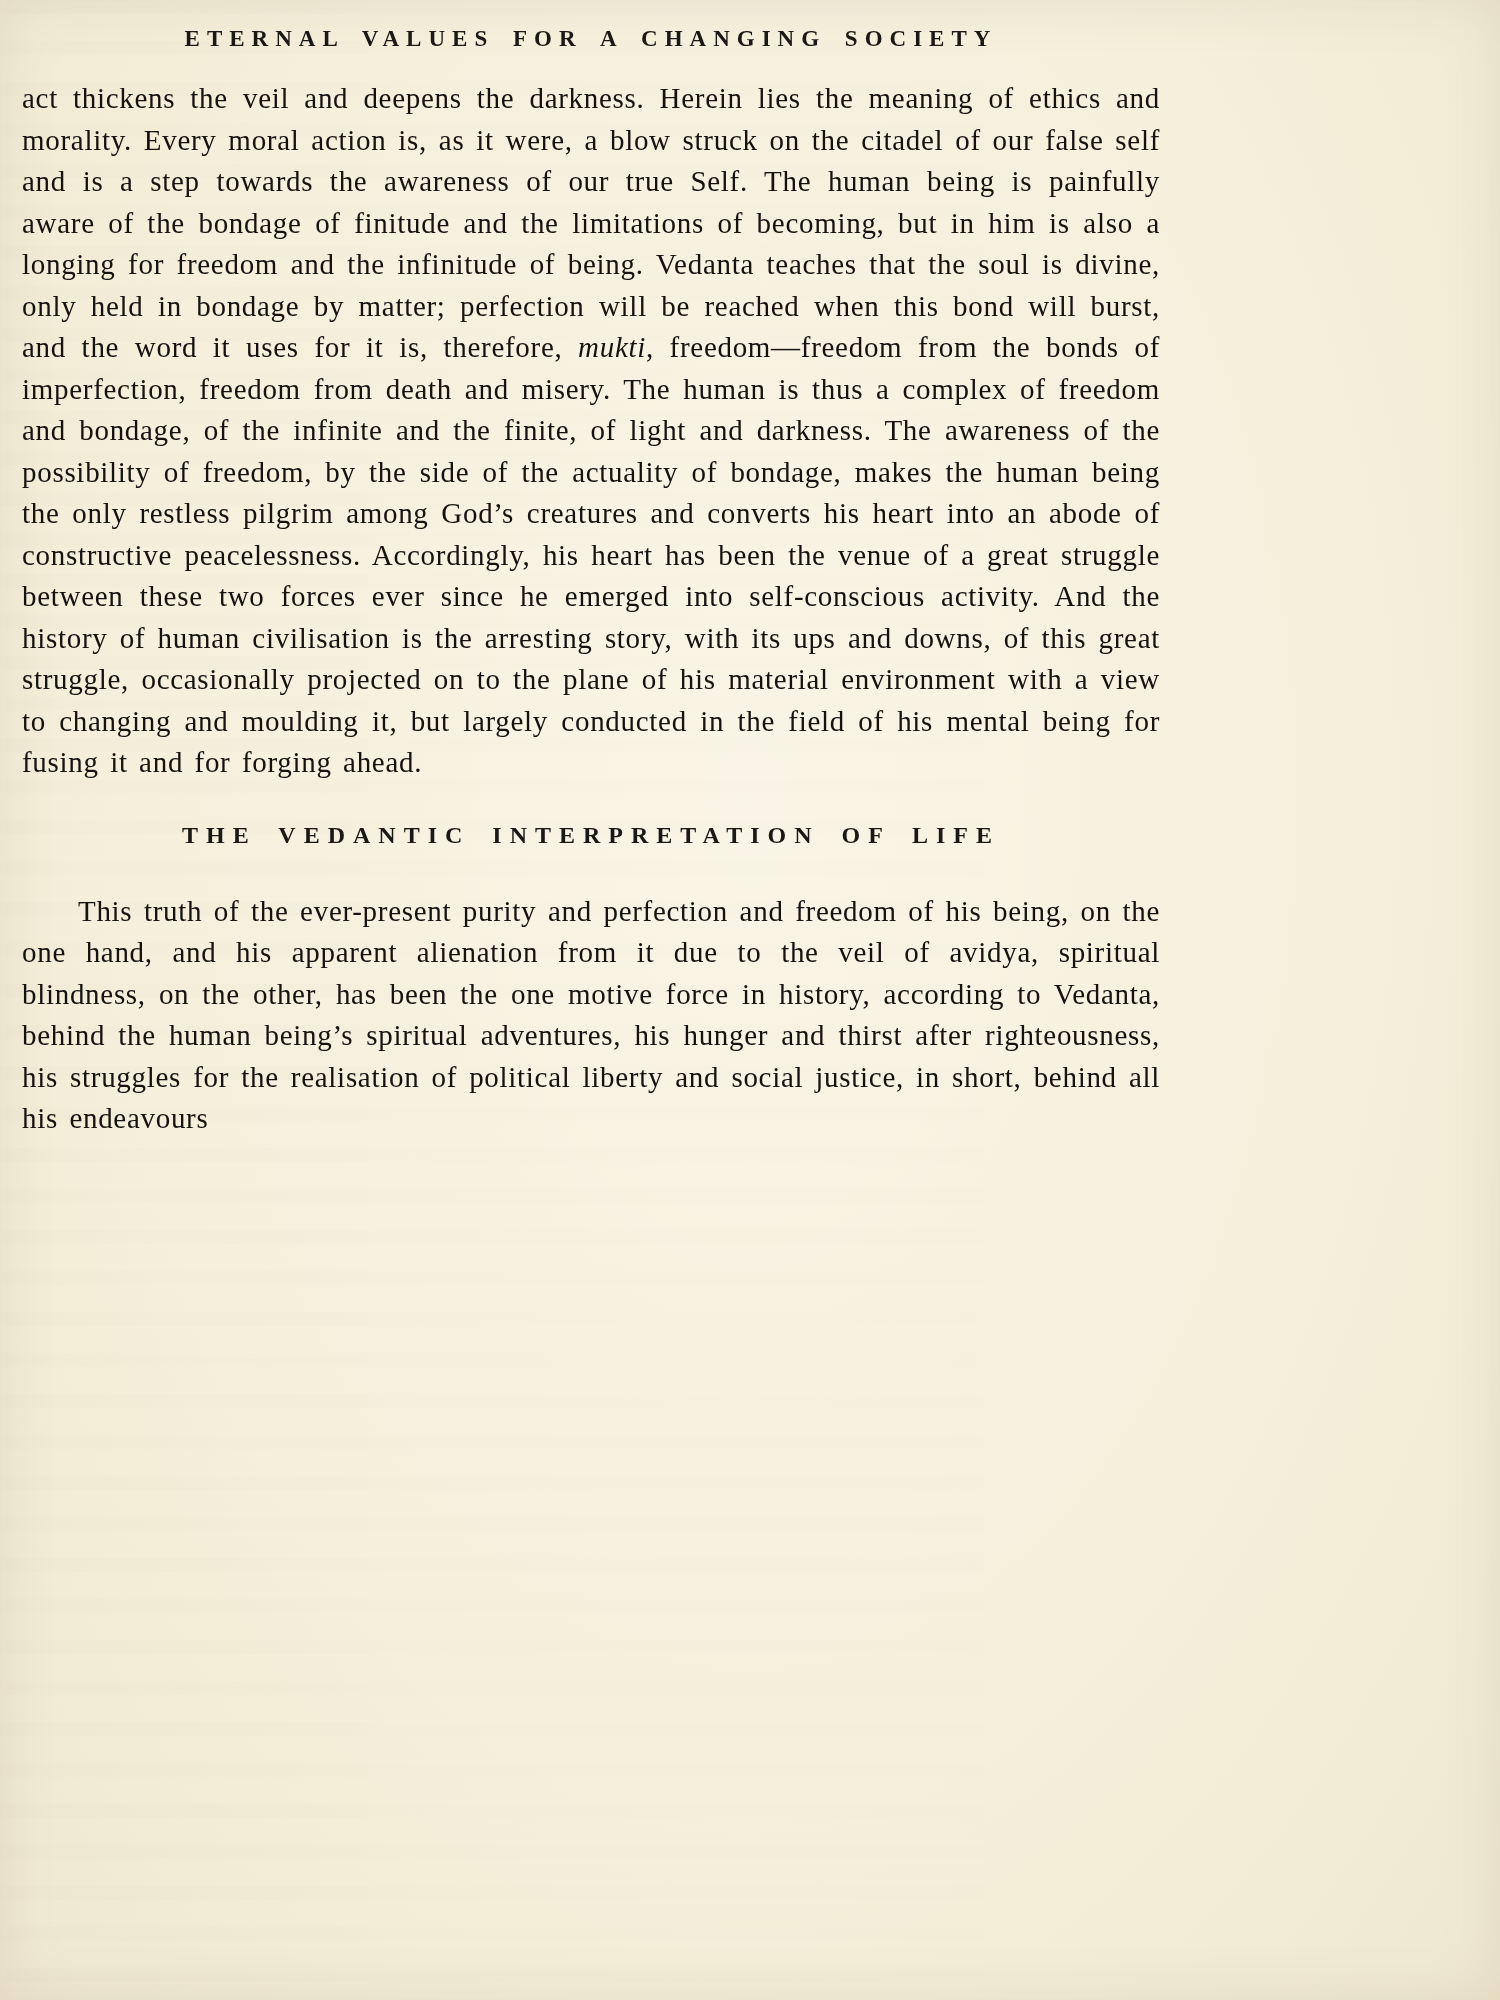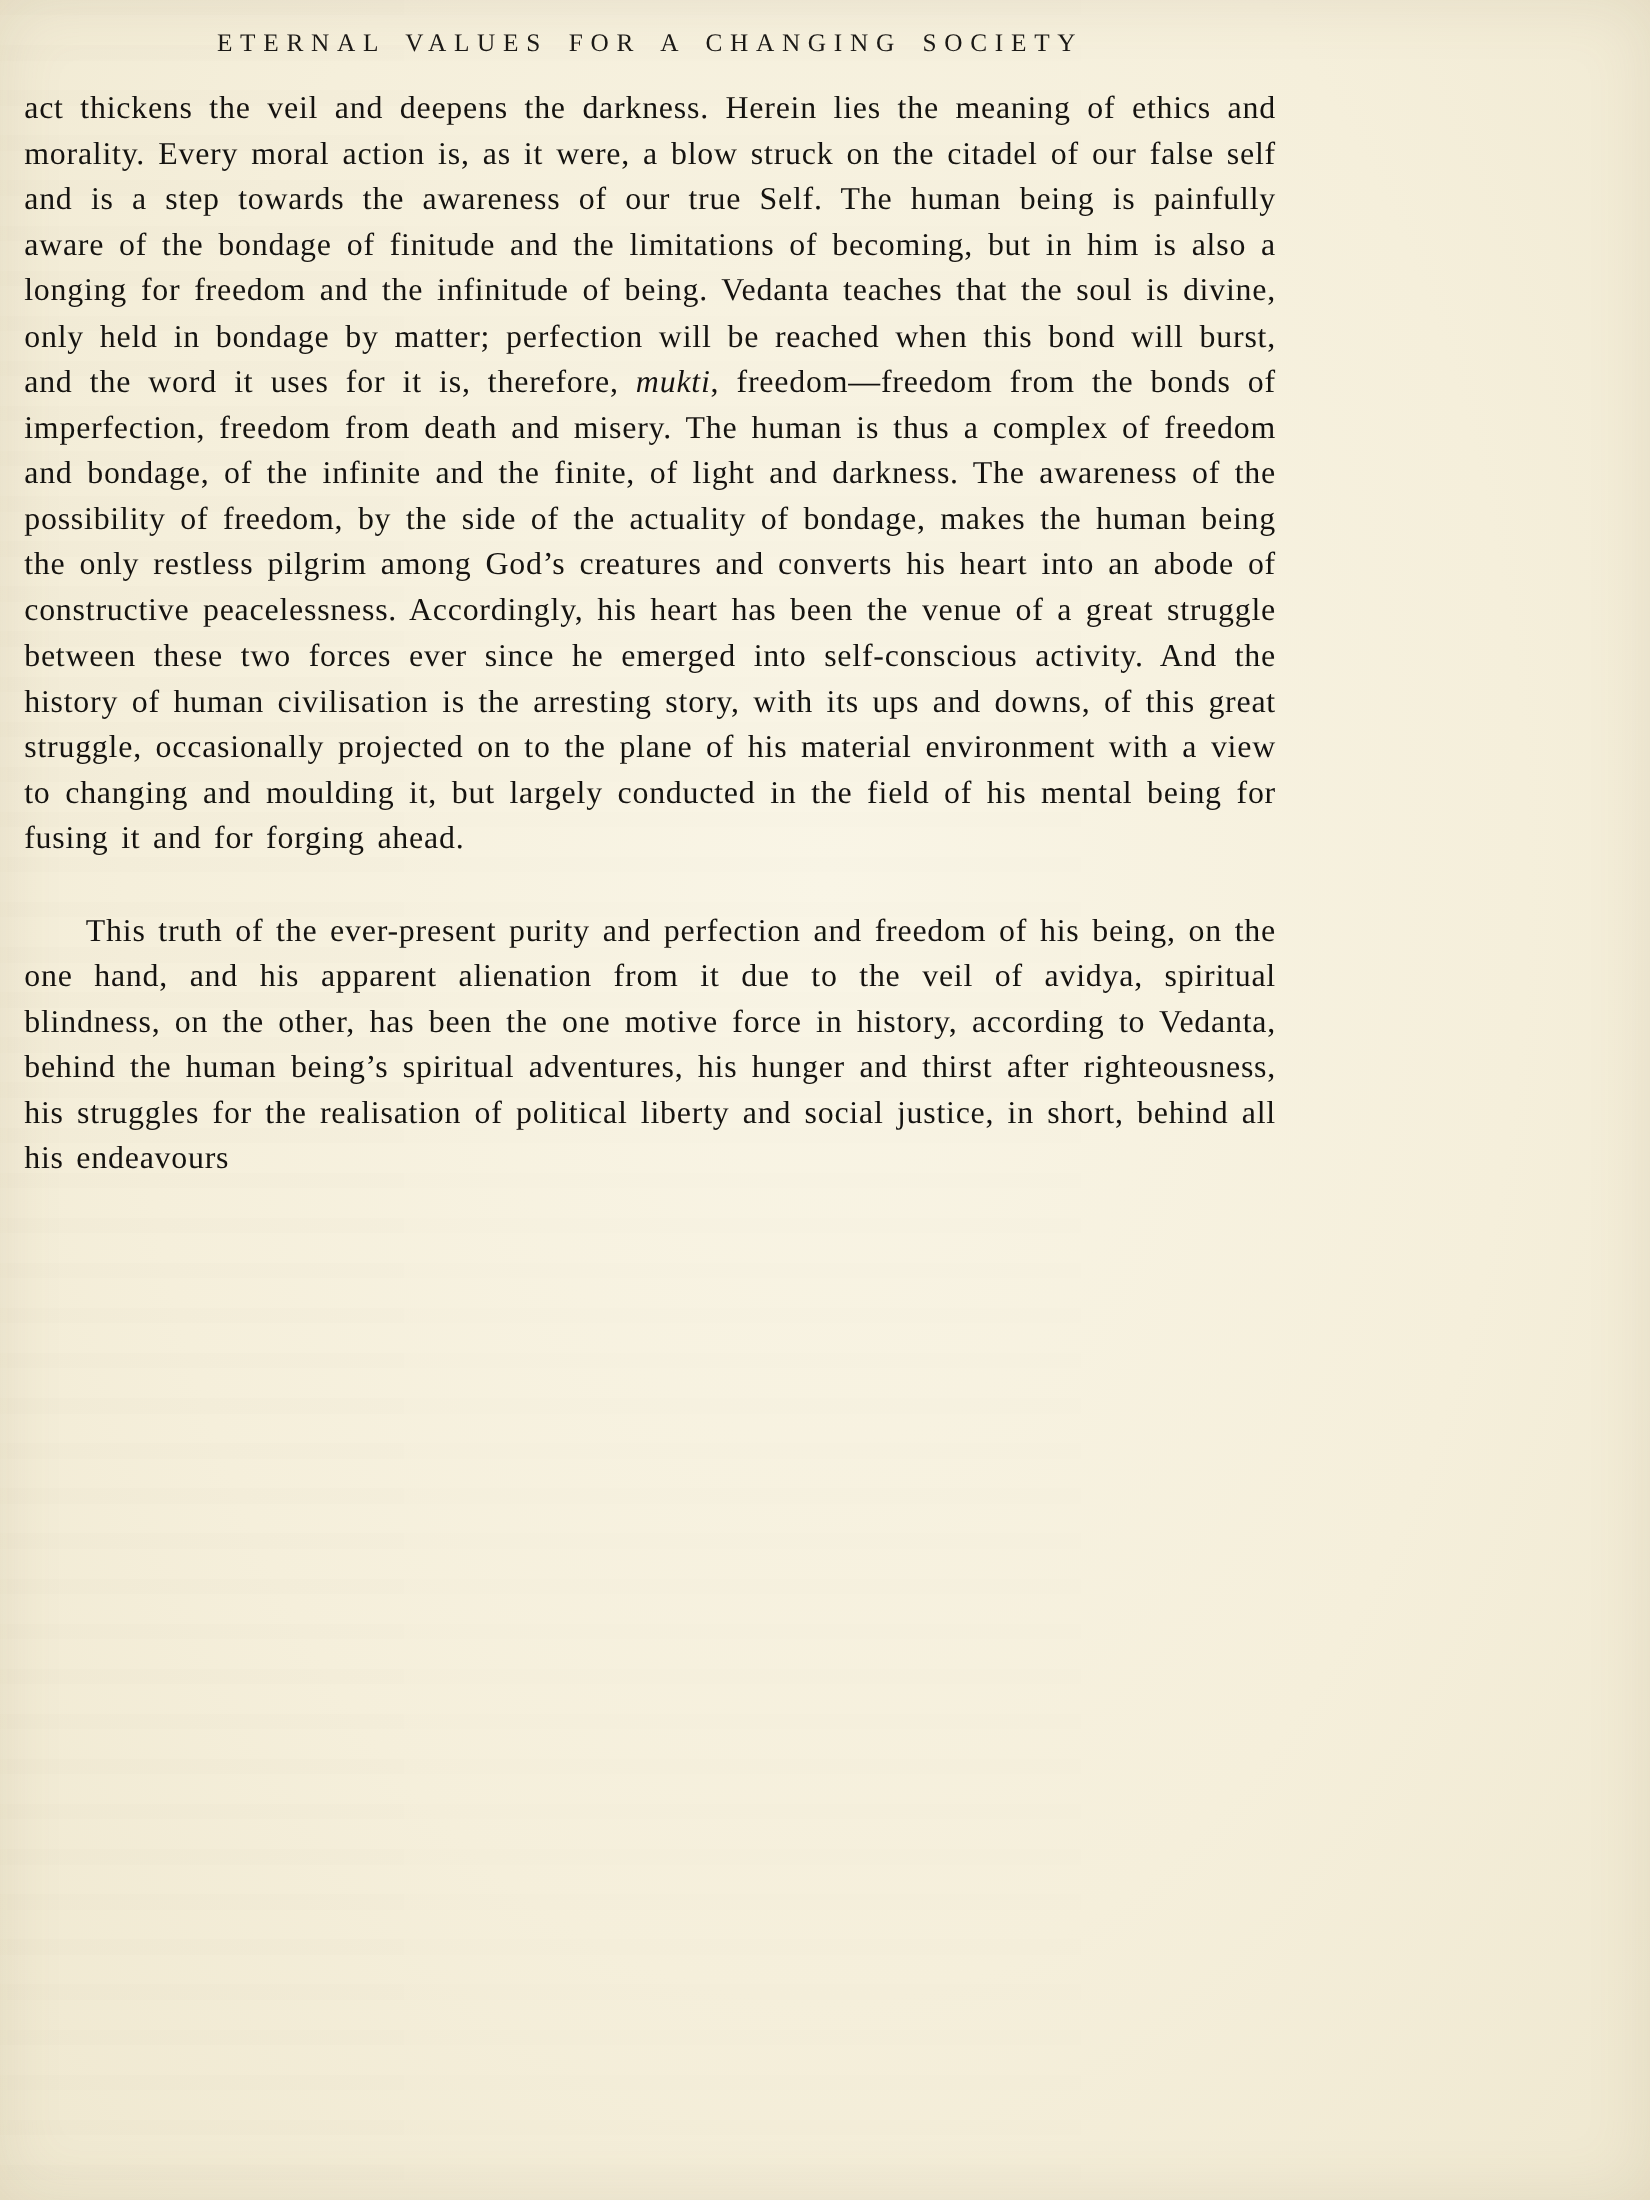--- a/index.html
+++ b/index.html
@@ -24,21 +24,21 @@
   }
   .text-block {
     position: absolute;
     left: 22px;
     top: 26px;
     width: 1138px;
   }
   .running-header {
     text-align: center;
     font-size: 23px;
-    font-weight: normal;
+    font-weight: bold;
     letter-spacing: 7px;
     word-spacing: 6px;
     color: #1b1916;
     margin: 0 0 26px 0;
   }
   .body-para {
     font-size: 29px;
     line-height: 41.5px;
     text-align: justify;
     letter-spacing: 0.7px;
@@ -95,18 +95,19 @@
 
 <div class="page">
   <div class="bleed"></div>
 
   <div class="text-block">
 
     <div class="running-header">ETERNAL VALUES FOR A CHANGING SOCIETY</div>
 
     <p class="body-para"><span>act thickens the veil and deepens the darkness. Herein lies the meaning of ethics and morality. Every moral action is, as it were, a blow struck on the citadel of our false self and is a step towards the awareness of our true Self. The human being is painfully aware of the bondage of finitude and the limitations of becoming, but in him is also a longing for freedom and the infinitude of being. Vedanta teaches that the soul is divine, only held in bondage by matter; perfection will be reached when this bond will burst, and the word it uses for it is, therefore, </span><span class="em">mukti</span><span>, freedom—freedom from the bonds of imperfection, freedom from death and misery. The human is thus a complex of freedom and bondage, of the infinite and the finite, of light and darkness. The awareness of the possibility of freedom, by the side of the actuality of bondage, makes the human being the only restless pilgrim among God’s creatures and converts his heart into an abode of constructive peacelessness. Accordingly, his heart has been the venue of a great struggle between these two forces ever since he emerged into self-conscious activity. And the history of human civilisation is the arresting story, with its ups and downs, of this great struggle, occasionally projected on to the plane of his material environment with a view to changing and moulding it, but largely conducted in the field of his mental being for fusing it and for forging ahead.</span></p>
 
+    <div class="section-heading">THE VEDANTIC INTERPRETATION OF LIFE</div>
 
     <p class="body-para para-indent">This truth of the ever-present purity and perfection and freedom of his being, on the one hand, and his apparent alienation from it due to the veil of avidya, spiritual blindness, on the other, has been the one motive force in history, according to Vedanta, behind the human being’s spiritual adventures, his hunger and thirst after righteousness, his struggles for the realisation of political liberty and social justice, in short, behind all his endeavours</p>
 
 
   </div>
 </div>
 
 </body></html>

